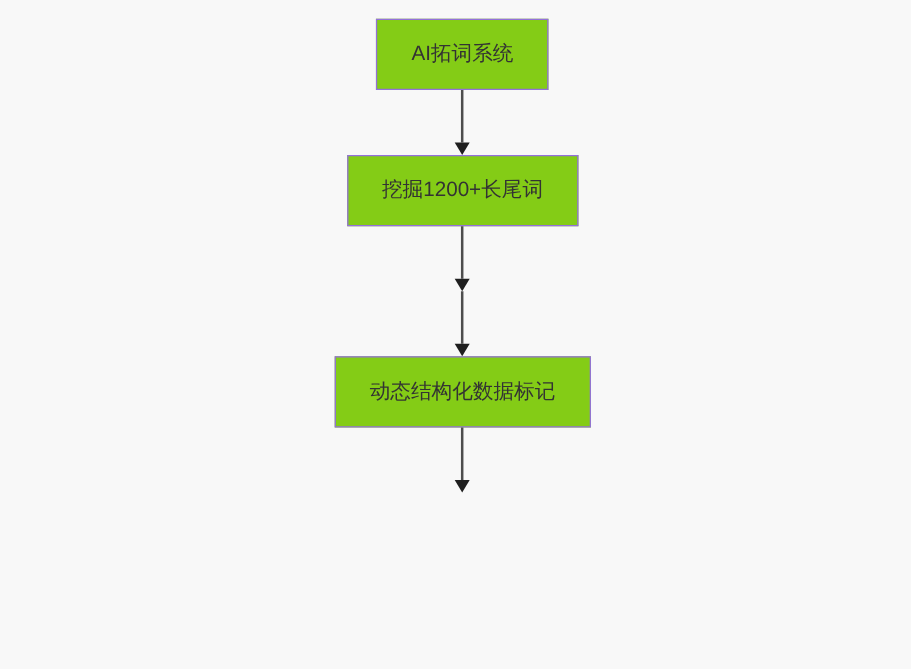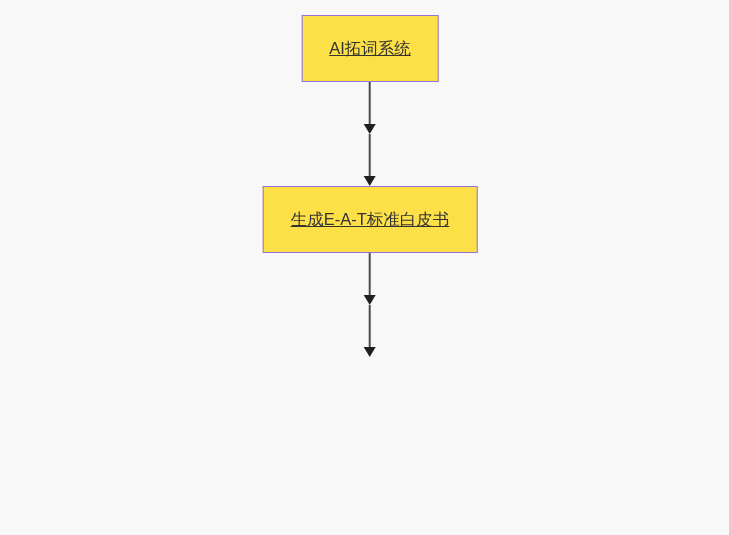--- a/index.html
+++ b/index.html
@@ -18,32 +18,31 @@
     position: absolute;
     left: 370px;
     top: 15px;
     transform: translateX(-50%);
     display: flex;
     flex-direction: column;
     align-items: center;
   }
   .node {
     box-sizing: border-box;
-    height: 67px;
+    height: 57px;
     padding: 0 27px;
     display: flex;
     align-items: center;
     justify-content: center;
-    background: #fde047;
+    background: #84cc16;
     border: 1.5px solid #9370db;
     color: #333333;
     font-size: 16.5px;
     white-space: nowrap;
     line-height: 1;
-    text-decoration: underline;
   }
   .edge {
     height: 52px;
     display: flex;
     flex-direction: column;
     align-items: center;
   }
   .edge-line {
     width: 2px;
     flex: 1 1 auto;
@@ -63,34 +62,35 @@
 <div class="canvas">
   <div class="flow">
 
     <div class="node">AI拓词系统</div>
 
     <div class="edge">
       <div class="edge-line"></div>
       <div class="edge-arrowhead"></div>
     </div>
 
-
-    <div class="edge">
-      <div class="edge-line"></div>
-      <div class="edge-arrowhead"></div>
-    </div>
-
-    <div class="node">生成E-A-T标准白皮书</div>
+    <div class="node">挖掘1200+长尾词</div>
 
     <div class="edge">
       <div class="edge-line"></div>
       <div class="edge-arrowhead"></div>
     </div>
 
 
     <div class="edge">
       <div class="edge-line"></div>
       <div class="edge-arrowhead"></div>
     </div>
 
+    <div class="node">动态结构化数据标记</div>
+
+    <div class="edge">
+      <div class="edge-line"></div>
+      <div class="edge-arrowhead"></div>
+    </div>
+
 
   </div>
 </div>
 
 </body></html>

